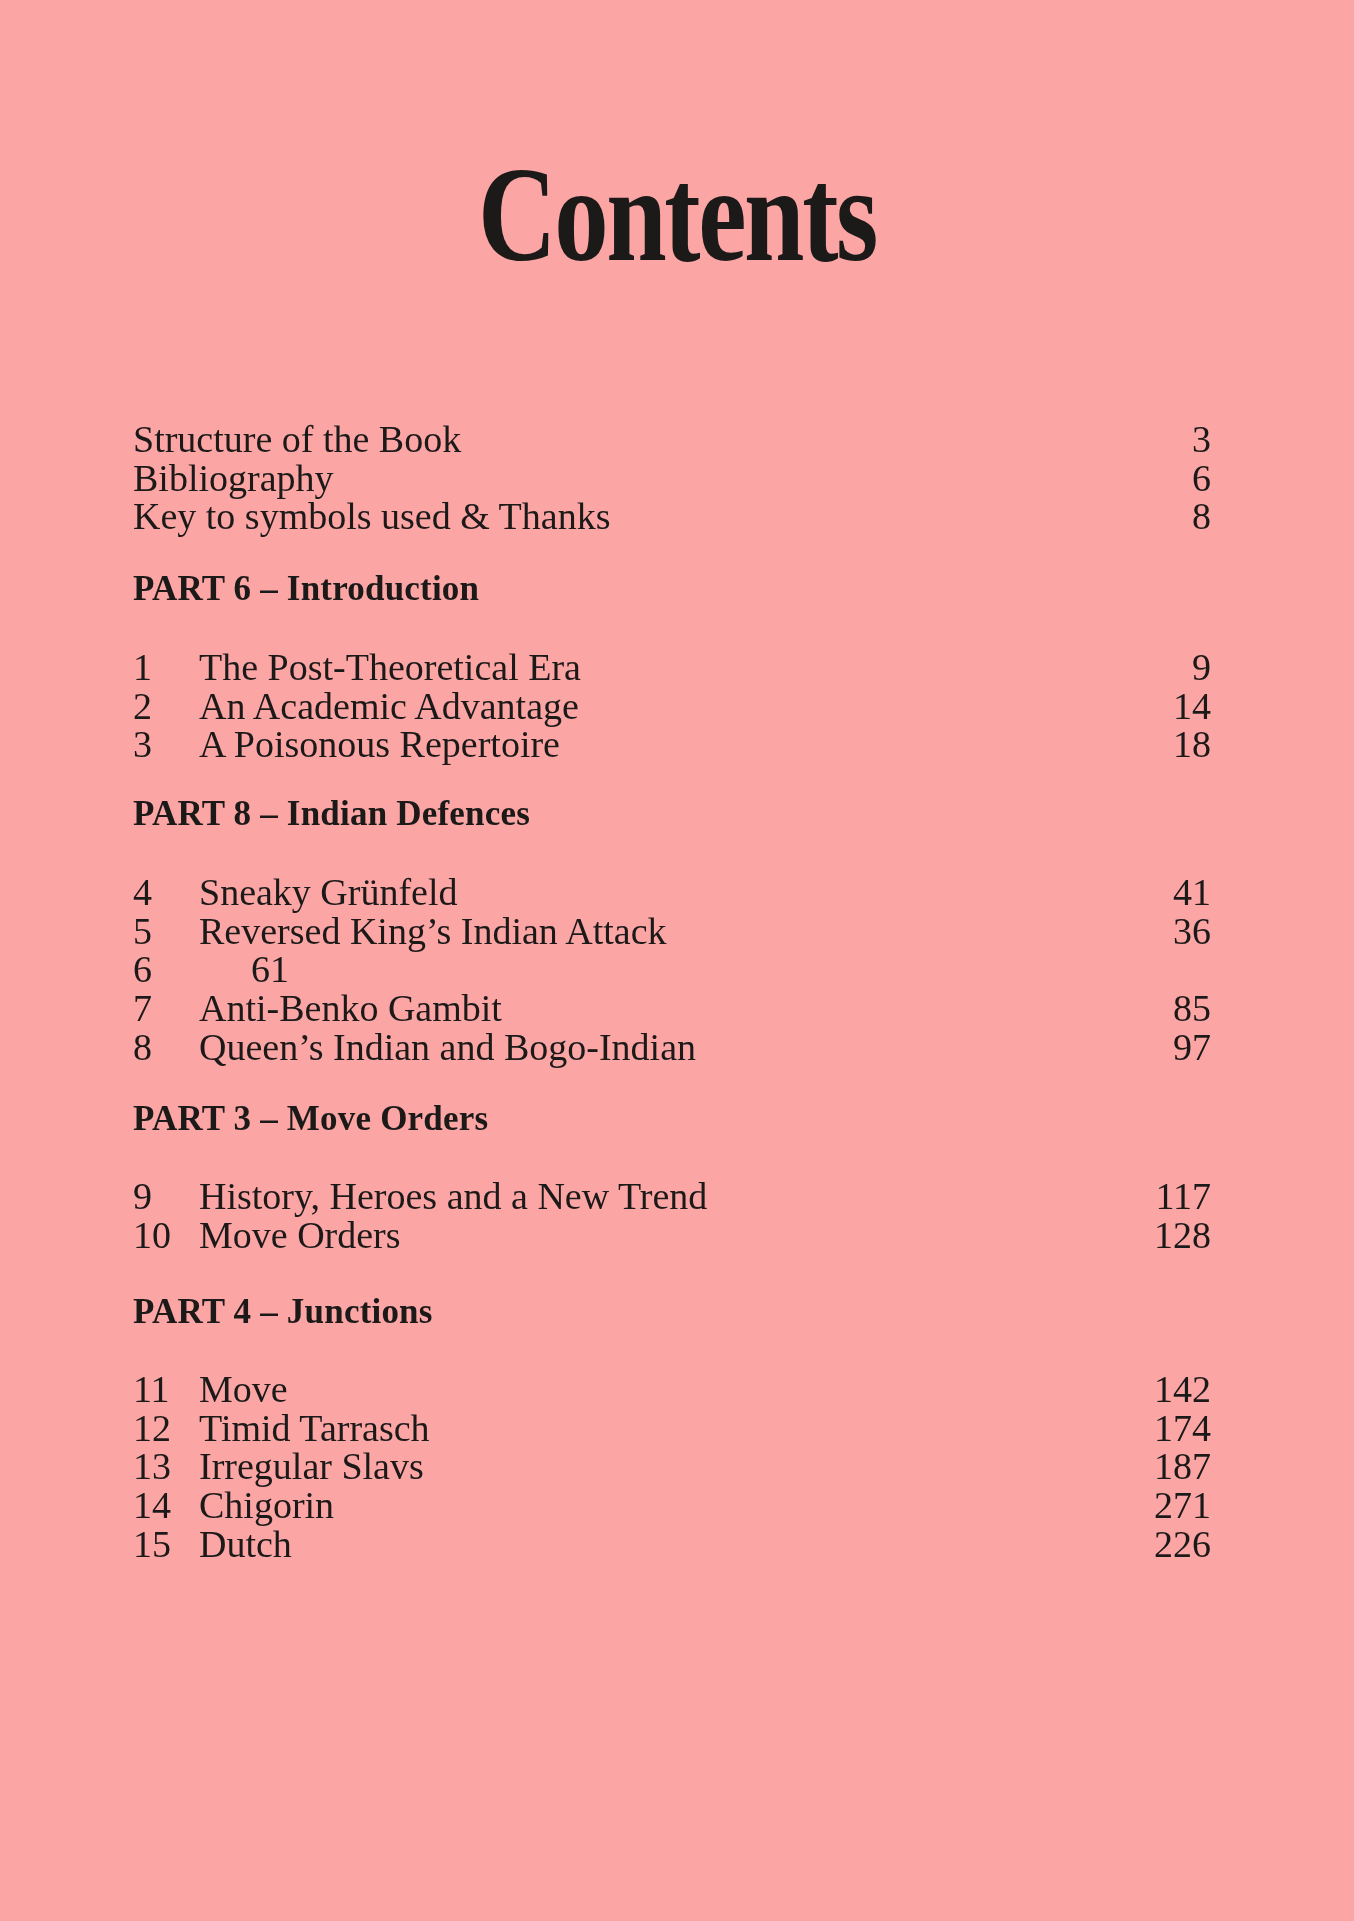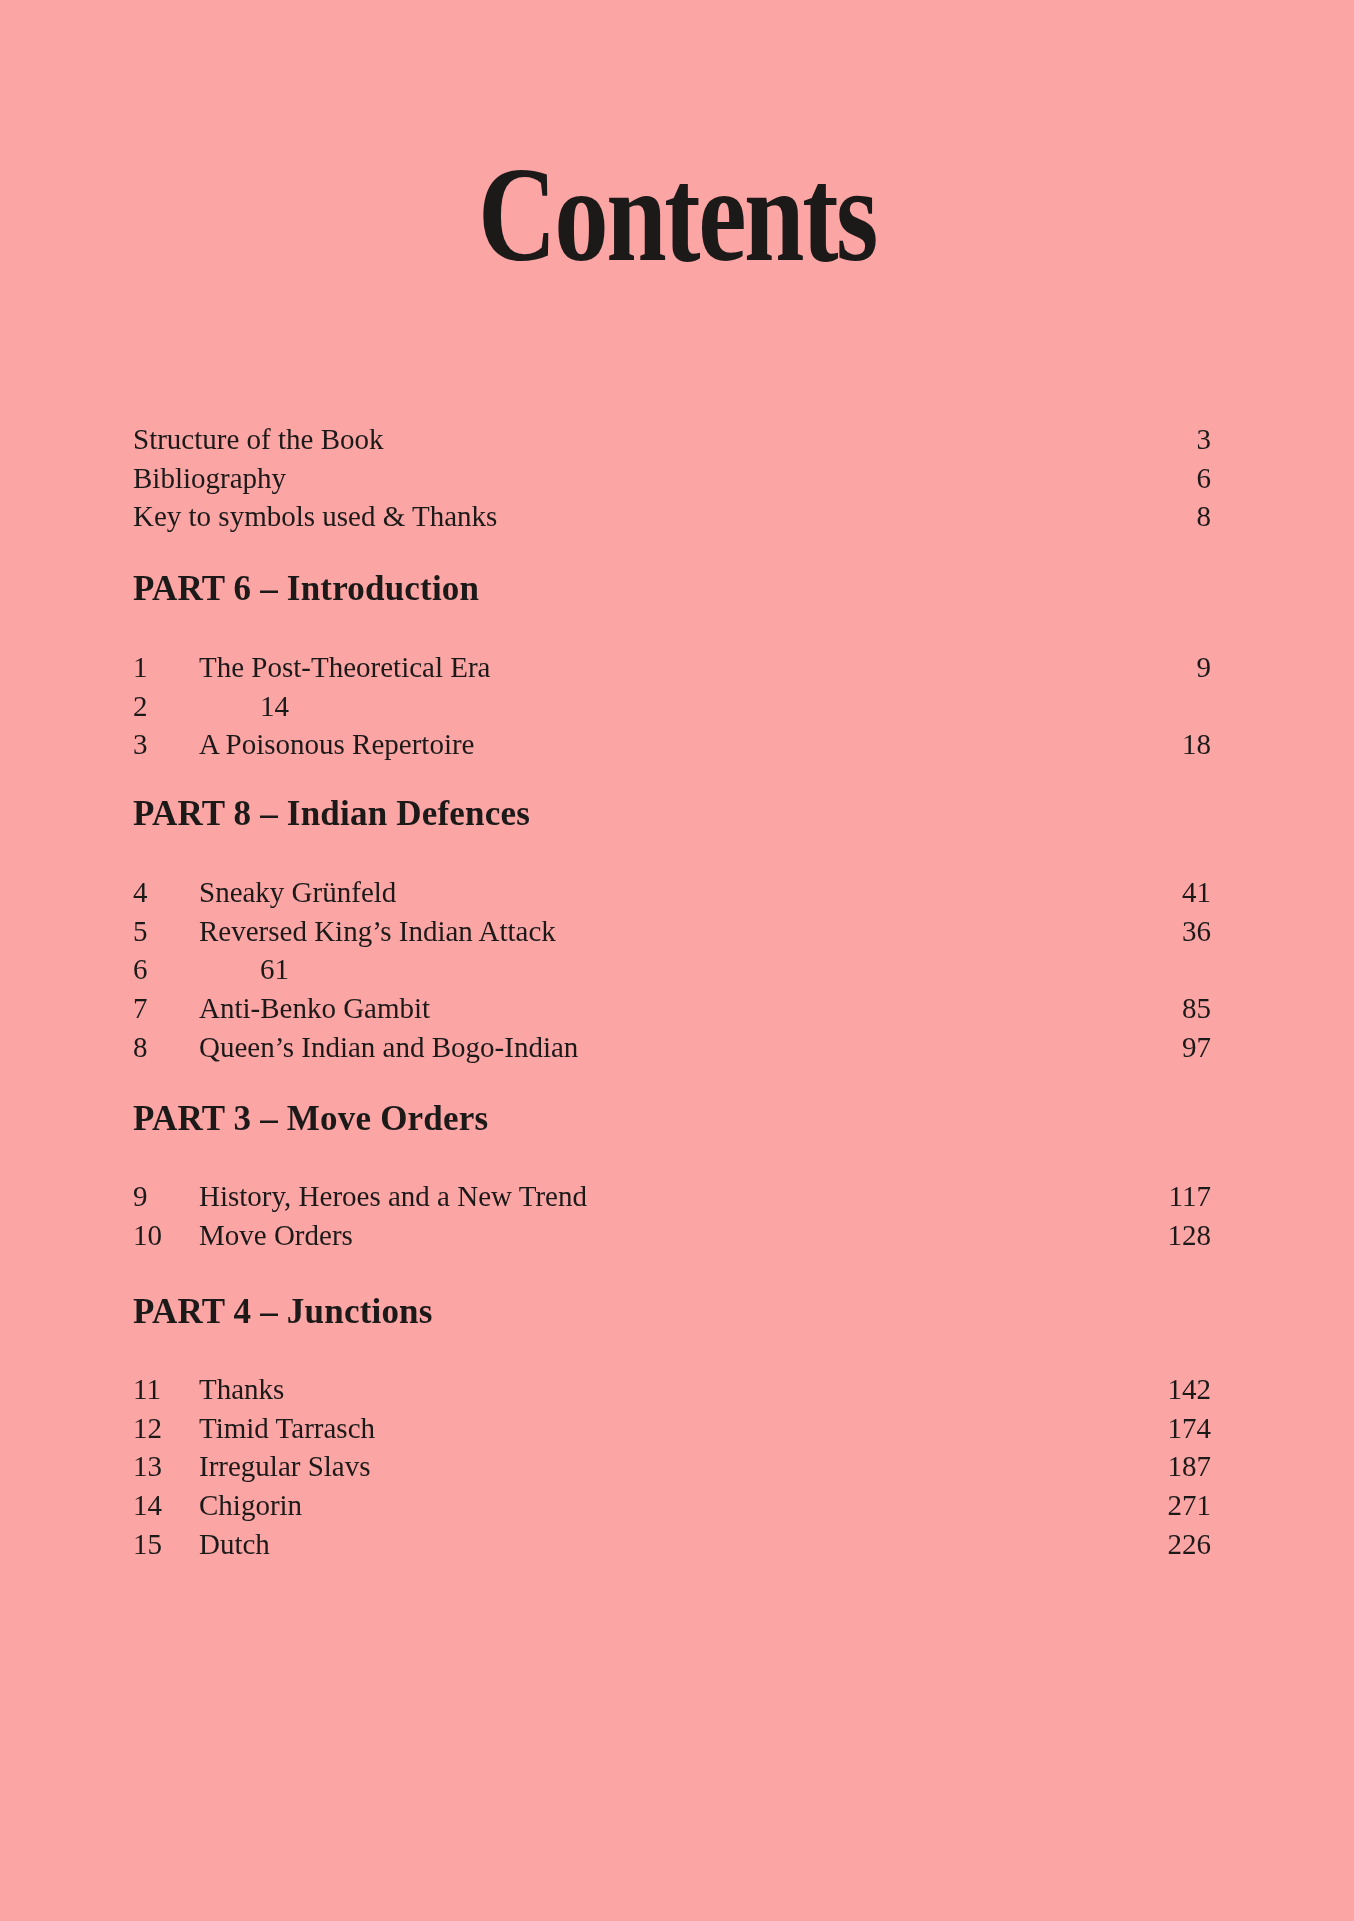--- a/index.html
+++ b/index.html
@@ -24,21 +24,21 @@
     line-height: 1;
     font-weight: bold;
     letter-spacing: -3px;
     transform: scaleX(0.80);
     white-space: nowrap;
   }
   .toc {
     position: absolute;
     left: 133px;
     width: 1078px;
-    font-size: 29px;
+    font-size: 38px;
     line-height: 38.7px;
   }
   .row { display: flex; }
   .row .num {
     width: 66px;
     flex: 0 0 66px;
     text-align: left;
   }
   .row .ttl { flex: 1 1 auto; }
   .row .pg {
@@ -81,20 +81,21 @@
 
   <h2 class="part-heading" style="top:570px">PART 6 – Introduction</h2>
   <div class="toc" style="top:648px">
     <div class="row">
       <span class="num">1</span>
       <span class="ttl">The Post-Theoretical Era</span>
       <span class="pg">9</span>
     </div>
     <div class="row">
       <span class="num">2</span>
+      <span class="ttl">An Academic Advantage</span>
       <span class="pg">14</span>
     </div>
     <div class="row">
       <span class="num">3</span>
       <span class="ttl">A Poisonous Repertoire</span>
       <span class="pg">18</span>
     </div>
   </div>
 
   <h2 class="part-heading" style="top:795px">PART 8 – Indian Defences</h2>
@@ -136,21 +137,21 @@
       <span class="num">10</span>
       <span class="ttl">Move Orders</span>
       <span class="pg">128</span>
     </div>
   </div>
 
   <h2 class="part-heading" style="top:1293px">PART 4 – Junctions</h2>
   <div class="toc" style="top:1370px">
     <div class="row">
       <span class="num">11</span>
-      <span class="ttl">Thanks</span>
+      <span class="ttl">Move</span>
       <span class="pg">142</span>
     </div>
     <div class="row">
       <span class="num">12</span>
       <span class="ttl">Timid Tarrasch</span>
       <span class="pg">174</span>
     </div>
     <div class="row">
       <span class="num">13</span>
       <span class="ttl">Irregular Slavs</span>

